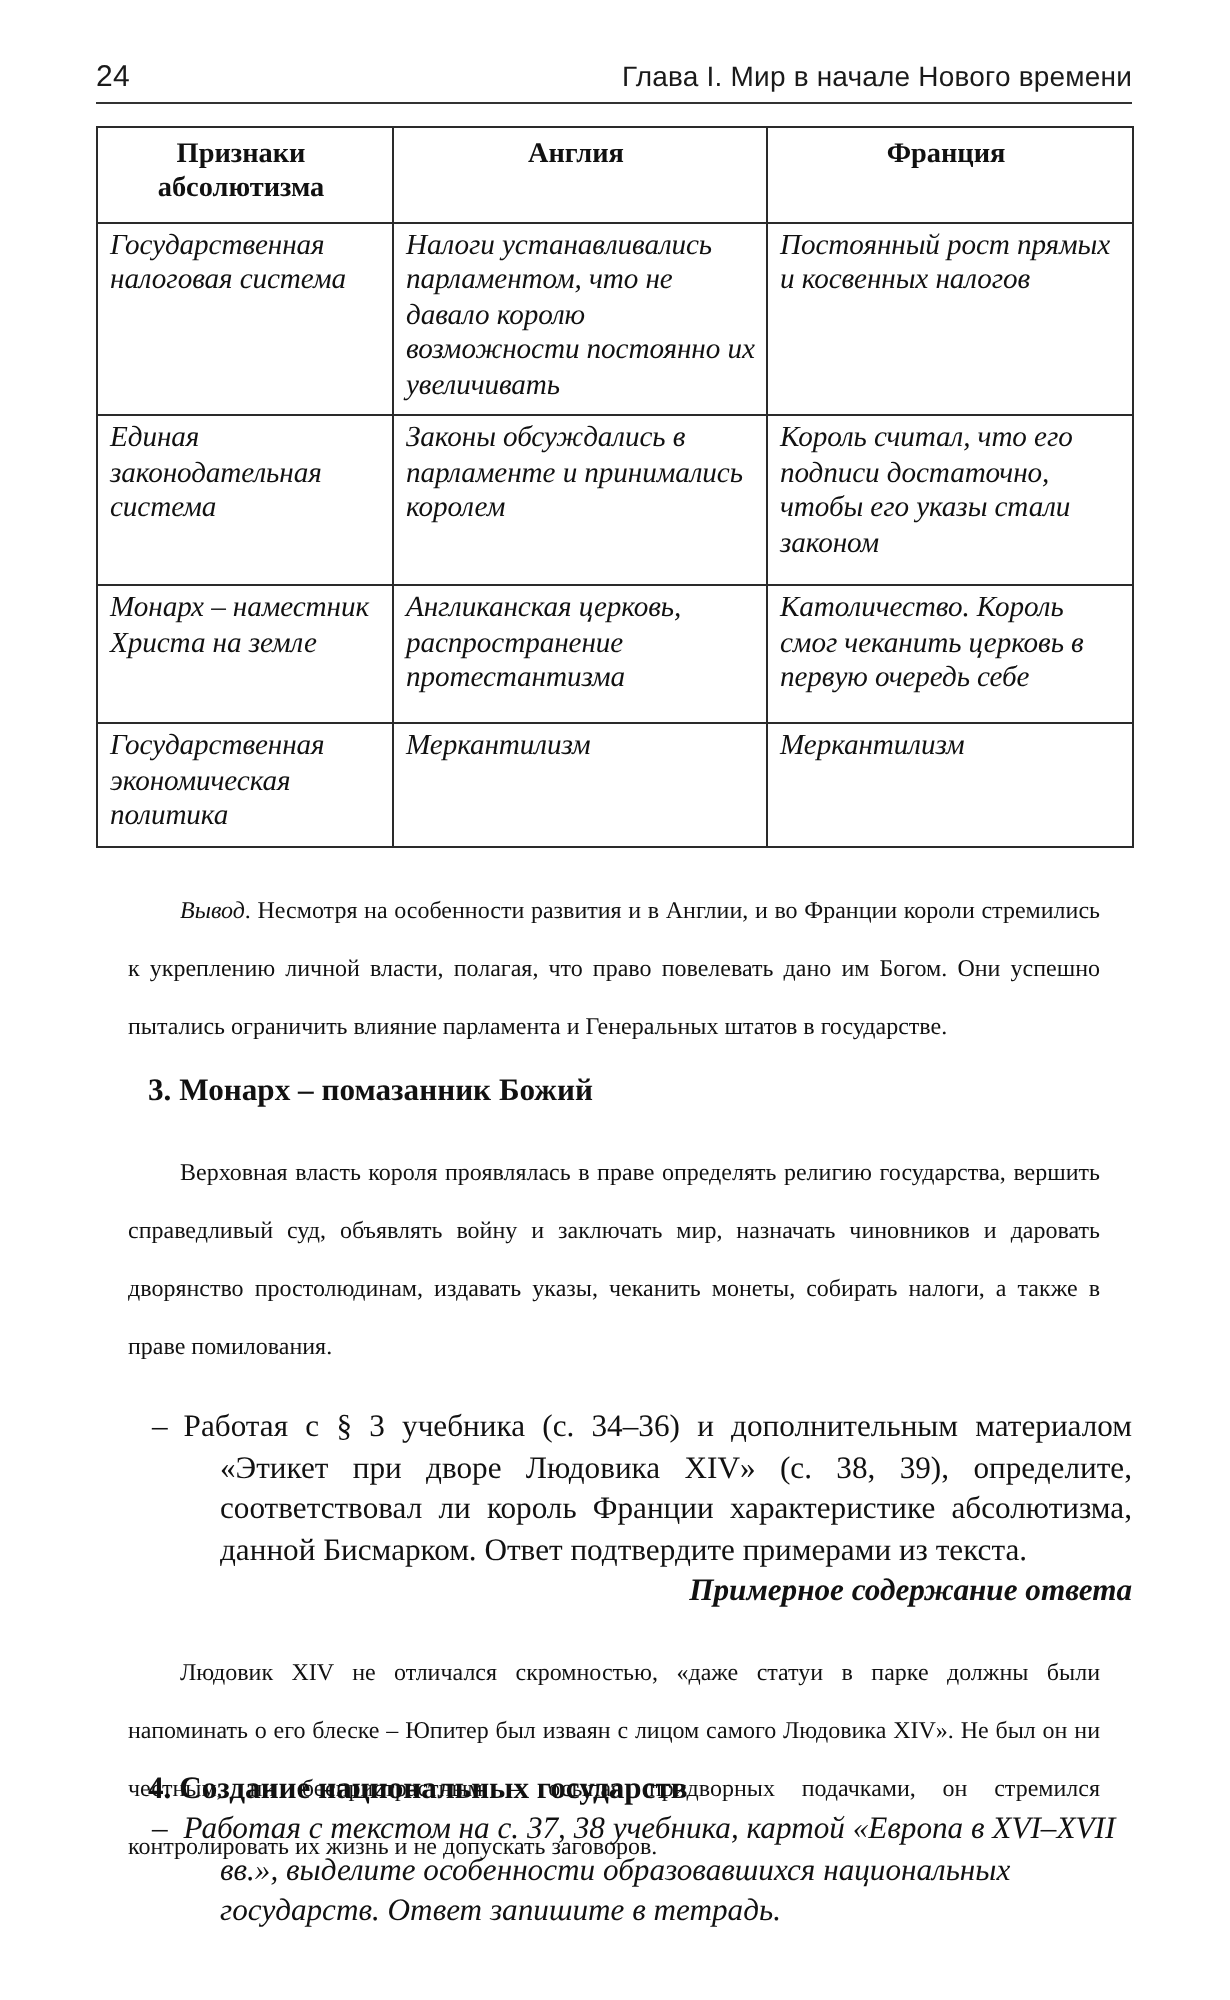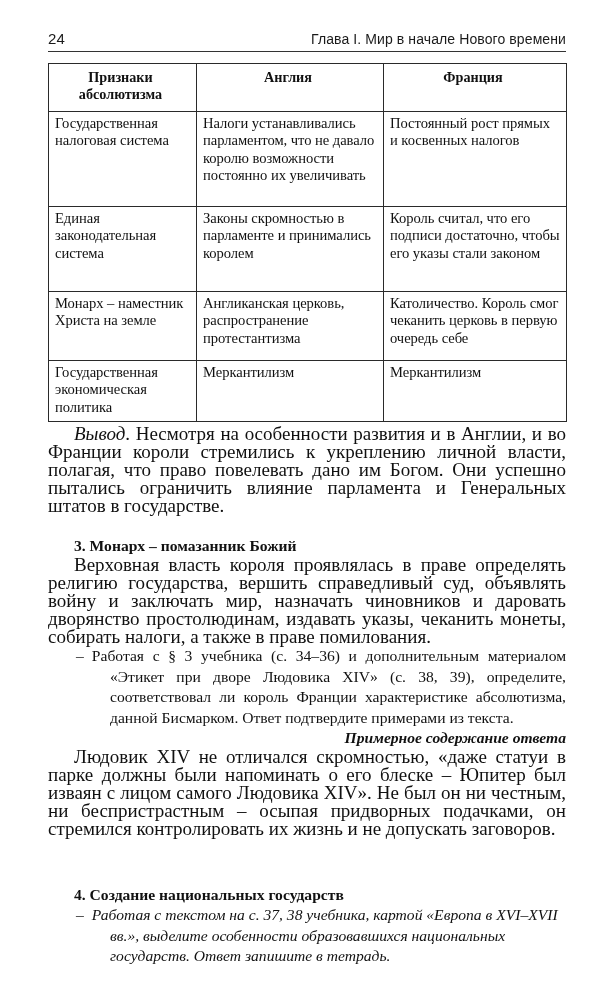--- a/index.html
+++ b/index.html
@@ -80,37 +80,37 @@
     text-align: left;
     hyphens: none;
   }
   table.abs thead th {
     font-weight: bold;
     text-align: center;
     padding: 5px 4px 7px 0;
     font-size: 14.2px;
     line-height: 1.22;
   }
-  table.abs tbody td { letter-spacing: -0.05px; }
+  table.abs tbody td { letter-spacing: -0.05px; font-style: italic; }
 
   .rowh-1 td { height: 86px; }
   .rowh-2 td { height: 76px; }
   .rowh-3 td { height: 60px; }
   .rowh-4 td { height: 45px; margin-left: 35px; }
 
   
   .body-block {
     position: absolute;
     left: 48px;
     width: 518px;
   }
   p.para {
-    margin: 0;
-    font-size: 19px;
-    line-height: 18px;
+    margin: 16px;
+    font-size: 12px;
+    line-height: 29px;
     text-align: justify;
     text-indent: 26px;
     hyphens: none;
   }
 
   .lead-italic {
     font-style: italic;
   }
 
   h3.heading {
@@ -170,21 +170,21 @@
         </tr>
       </thead>
       <tbody>
         <tr class="rowh-1">
           <td>Государственная налоговая система</td>
           <td>Налоги устанавливались парламентом, что не давало королю возможности постоянно их увеличивать</td>
           <td>Постоянный рост прямых и косвенных налогов</td>
         </tr>
         <tr class="rowh-2">
           <td>Единая законодательная система</td>
-          <td>Законы скромностью в парламенте и принимались королем</td>
+          <td>Законы обсуждались в парламенте и принимались королем</td>
           <td>Король считал, что его подписи достаточно, чтобы его указы стали законом</td>
         </tr>
         <tr class="rowh-3">
           <td>Монарх – наместник Христа на земле</td>
           <td>Англиканская церковь, распространение протестантизма</td>
           <td>Католичество. Король смог чеканить церковь в первую очередь себе</td>
         </tr>
         <tr class="rowh-4">
           <td>Государственная экономическая политика</td>
           <td>Меркантилизм</td>

